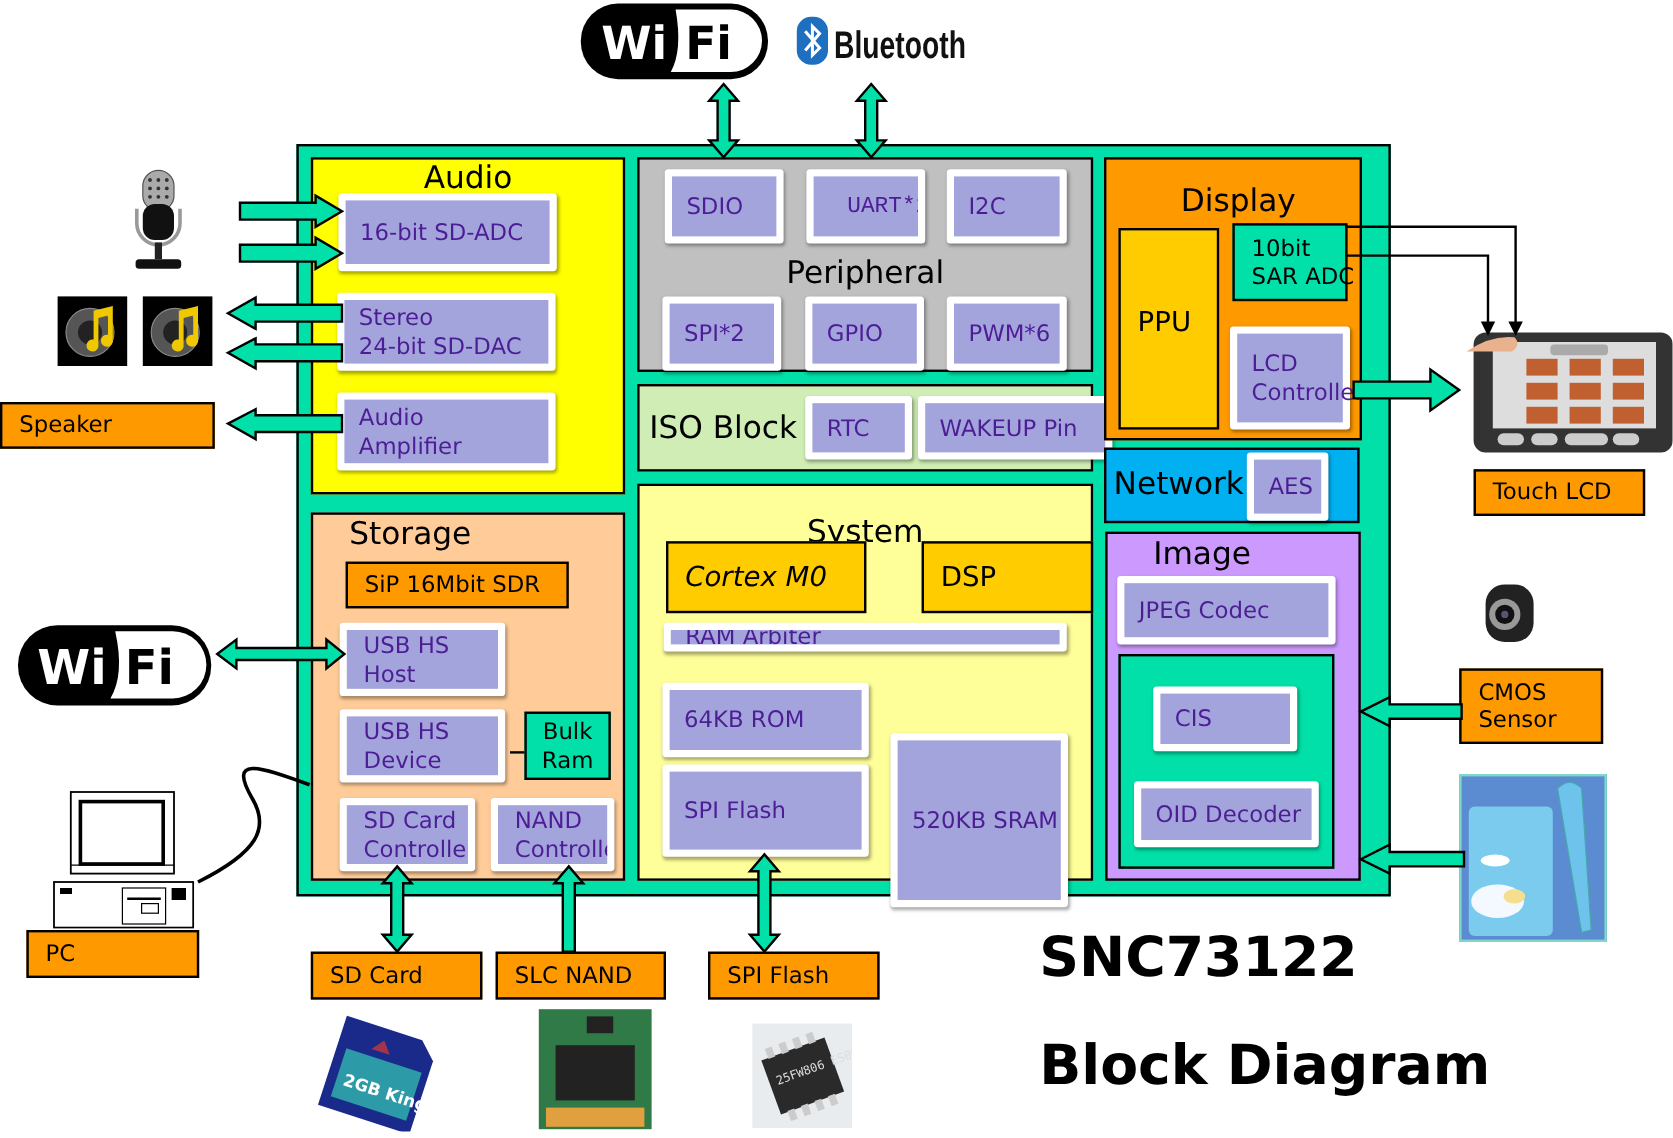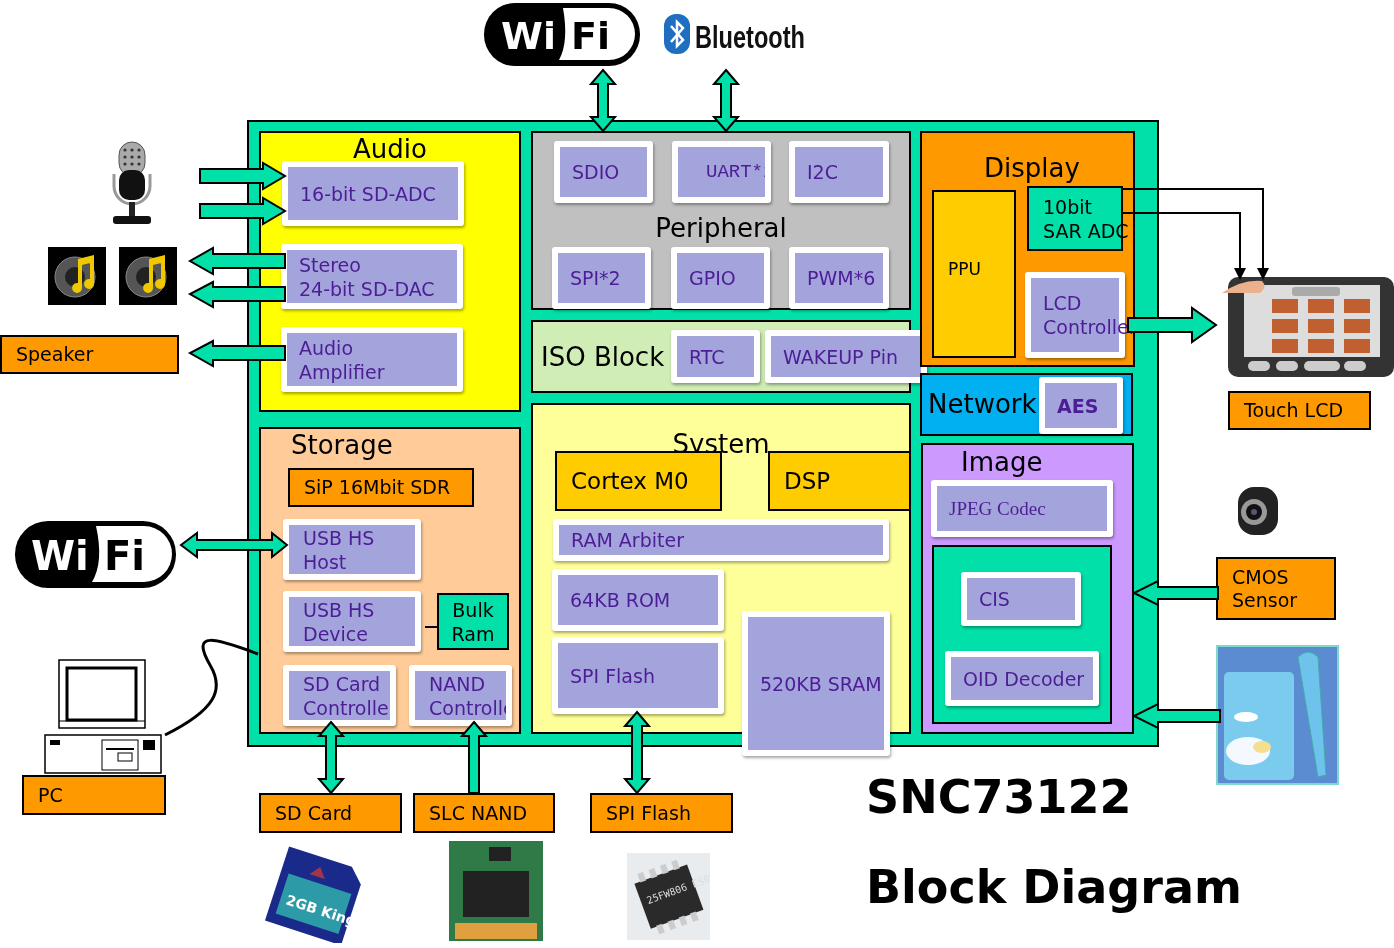--- a/index.html
+++ b/index.html
@@ -87,63 +87,63 @@
 Controller</div>
   </div>
 <div class="abs chip" style="left:409px;top:665px;width:103px;height:61px;">
     <div style="padding-left:14px;">NAND
 Controller</div>
   </div>
 
 <div class="abs sect" style="left:531px;top:403px;width:380px;height:331px;background:#ffff99;">
   <div class="abs title" style="left:0;top:24px;width:100%;">System</div>
 </div>
-<div class="abs" style="left:555px;top:451px;width:167px;height:60px;background:#ffcc00;border:2px solid #000;font-size:23px;padding-left:14px;display:flex;align-items:center;">
+<div class="abs" style="left:555px;top:451px;width:167px;height:60px;background:#ffcc00;border:2px solid #000;font-size:23px;padding-left:14px;display:flex;align-items:center;font-style:italic;">
     <span>Cortex M0</span>
   </div>
 <div class="abs" style="left:744px;top:451px;width:143px;height:60px;background:#ffcc00;border:2px solid #000;font-size:23px;padding-left:14px;display:flex;align-items:center;margin-left:24px;">
     <span>DSP</span>
   </div>
-<div class="abs chip" style="left:553px;top:519px;width:336px;height:42px;">
+<div class="abs chip" style="left:553px;top:519px;width:336px;height:24px;">
     <div>RAM Arbiter</div>
   </div>
 <div class="abs chip" style="left:552px;top:569px;width:172px;height:62px;">
     <div>64KB ROM</div>
   </div>
 <div class="abs chip" style="left:552px;top:637px;width:172px;height:77px;">
     <div>SPI Flash</div>
   </div>
 <div class="abs chip" style="left:742px;top:567px;width:148px;height:145px;margin-top:44px;">
     <div style="padding-left:12px;">520KB SRAM</div>
   </div>
 
 <div class="abs sect" style="left:920px;top:131px;width:215px;height:236px;background:#ff9900;">
   <div class="abs title" style="left:62px;top:20px;text-align:left;">Display</div>
 </div>
-<div class="abs" style="left:932px;top:190px;width:84px;height:168px;background:#ffcc00;border:2px solid #000;font-size:17px;padding-left:14px;display:flex;align-items:center;padding-bottom:10px;">
+<div class="abs" style="left:932px;top:190px;width:84px;height:168px;background:#ffcc00;border:2px solid #000;font-size:23px;padding-left:14px;display:flex;align-items:center;padding-bottom:10px;">
     <span>PPU</span>
   </div>
 <div class="abs" style="left:1027px;top:186px;width:96px;height:65px;background:#00e0a8;border:2px solid #000;font-size:19px;line-height:24px;padding-left:14px;white-space:pre;display:flex;align-items:center;overflow:visible;"><span>10bit
 SAR ADC</span></div>
 <div class="abs chip" style="left:1025px;top:272px;width:100px;height:86px;">
     <div style="padding-left:12px;overflow:visible;">LCD
 Controller</div>
   </div>
 
 <div class="abs sect" style="left:920px;top:373px;width:213px;height:63px;background:#00b0f0;">
   <div class="abs title" style="left:6px;top:14px;text-align:left;">Network</div>
 </div>
-<div class="abs chip" style="left:1039px;top:377px;width:84px;height:57px;font-weight:bold;">
+<div class="abs chip" style="left:1039px;top:377px;width:68px;height:57px;">
     <div>AES</div>
   </div>
 
 <div class="abs sect" style="left:921px;top:443px;width:213px;height:291px;background:#cc99ff;">
   <div class="abs title" style="left:38px;top:2px;text-align:left;">Image</div>
 </div>
-<div class="abs chip" style="left:931px;top:480px;width:182px;height:57px;font-family:Liberation Serif, serif;">
+<div class="abs chip" style="left:931px;top:480px;width:182px;height:57px;">
     <div>JPEG Codec</div>
   </div>
 <div class="abs" style="left:932px;top:545px;width:180px;height:179px;background:#00e0a8;border:2px solid #000;"></div>
 <div class="abs chip" style="left:961px;top:572px;width:120px;height:54px;">
     <div>CIS</div>
   </div>
 <div class="abs chip" style="left:945px;top:651px;width:154px;height:55px;">
     <div>OID Decoder</div>
   </div>
 

